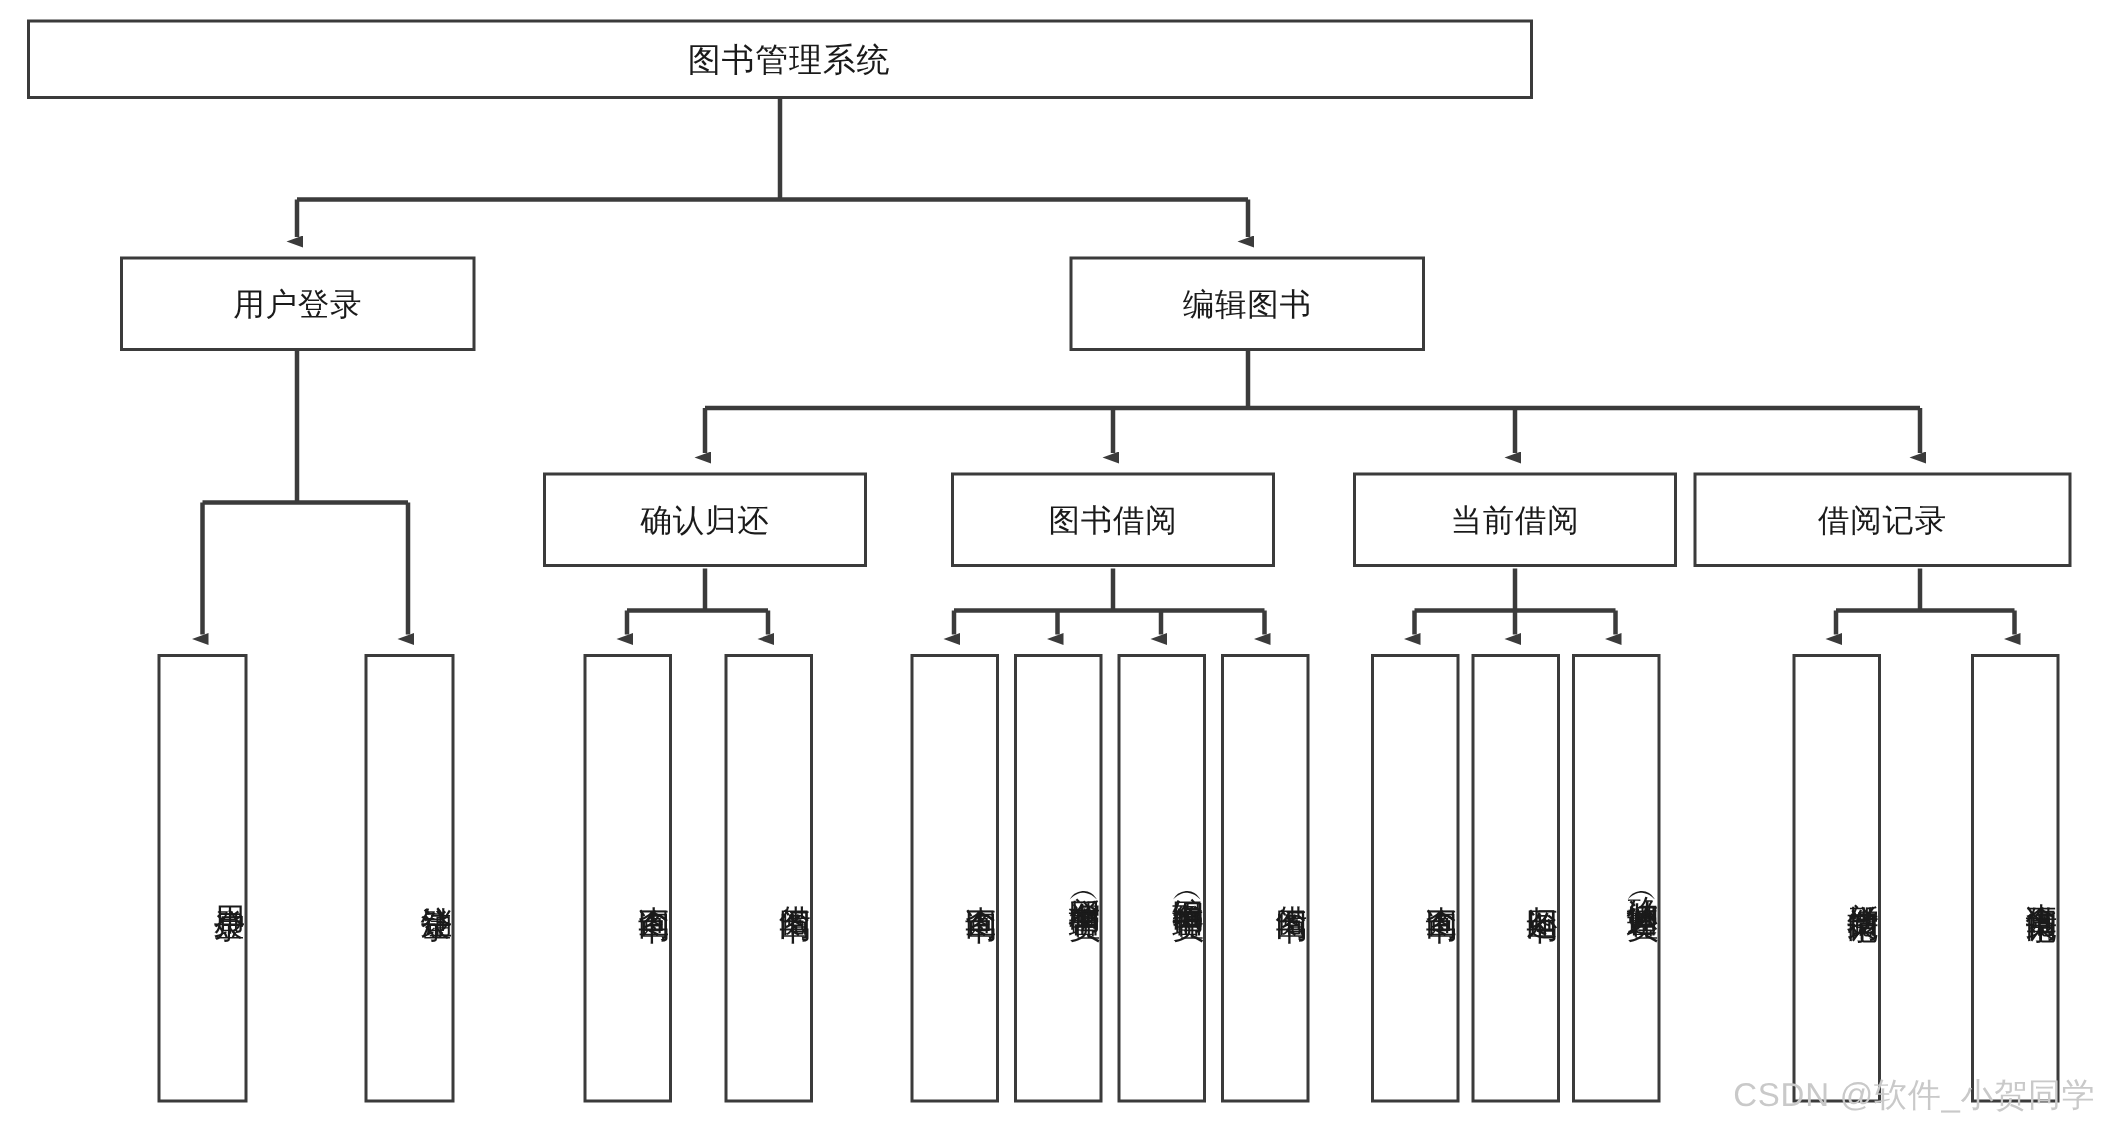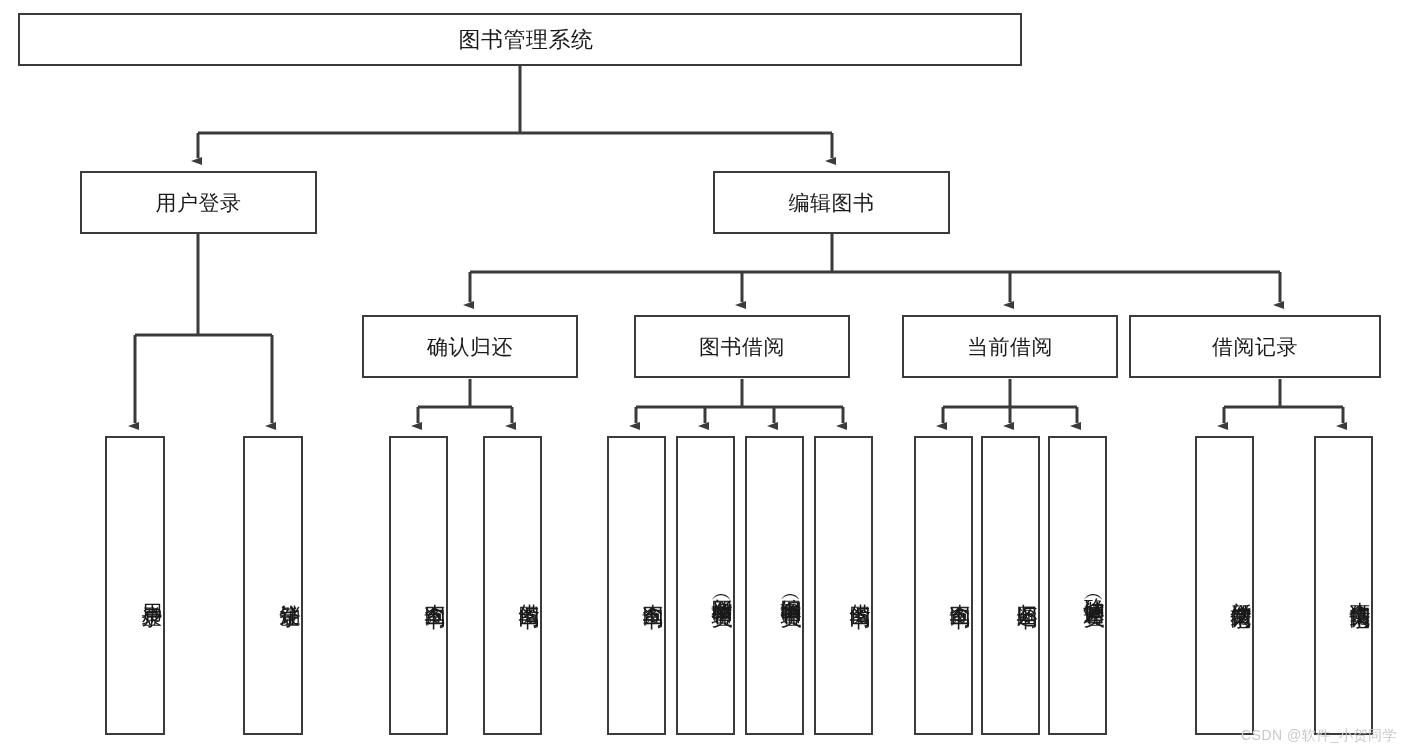--- a/index.html
+++ b/index.html
@@ -53,21 +53,21 @@
     padding-top: 8px;
     letter-spacing: 1.5px;
   }
   .node.v.tall {
     padding-top: 4px;
   }
   .watermark {
     position: absolute;
     right: 8px;
     bottom: 2px;
-    font-size: 14px;
+    font-size: 22px;
     color: #c9c9c9;
     white-space: nowrap;
     letter-spacing: 0.5px;
   }
 </style>
 </head>
 <body>
 
 <div id="canvas">
 

